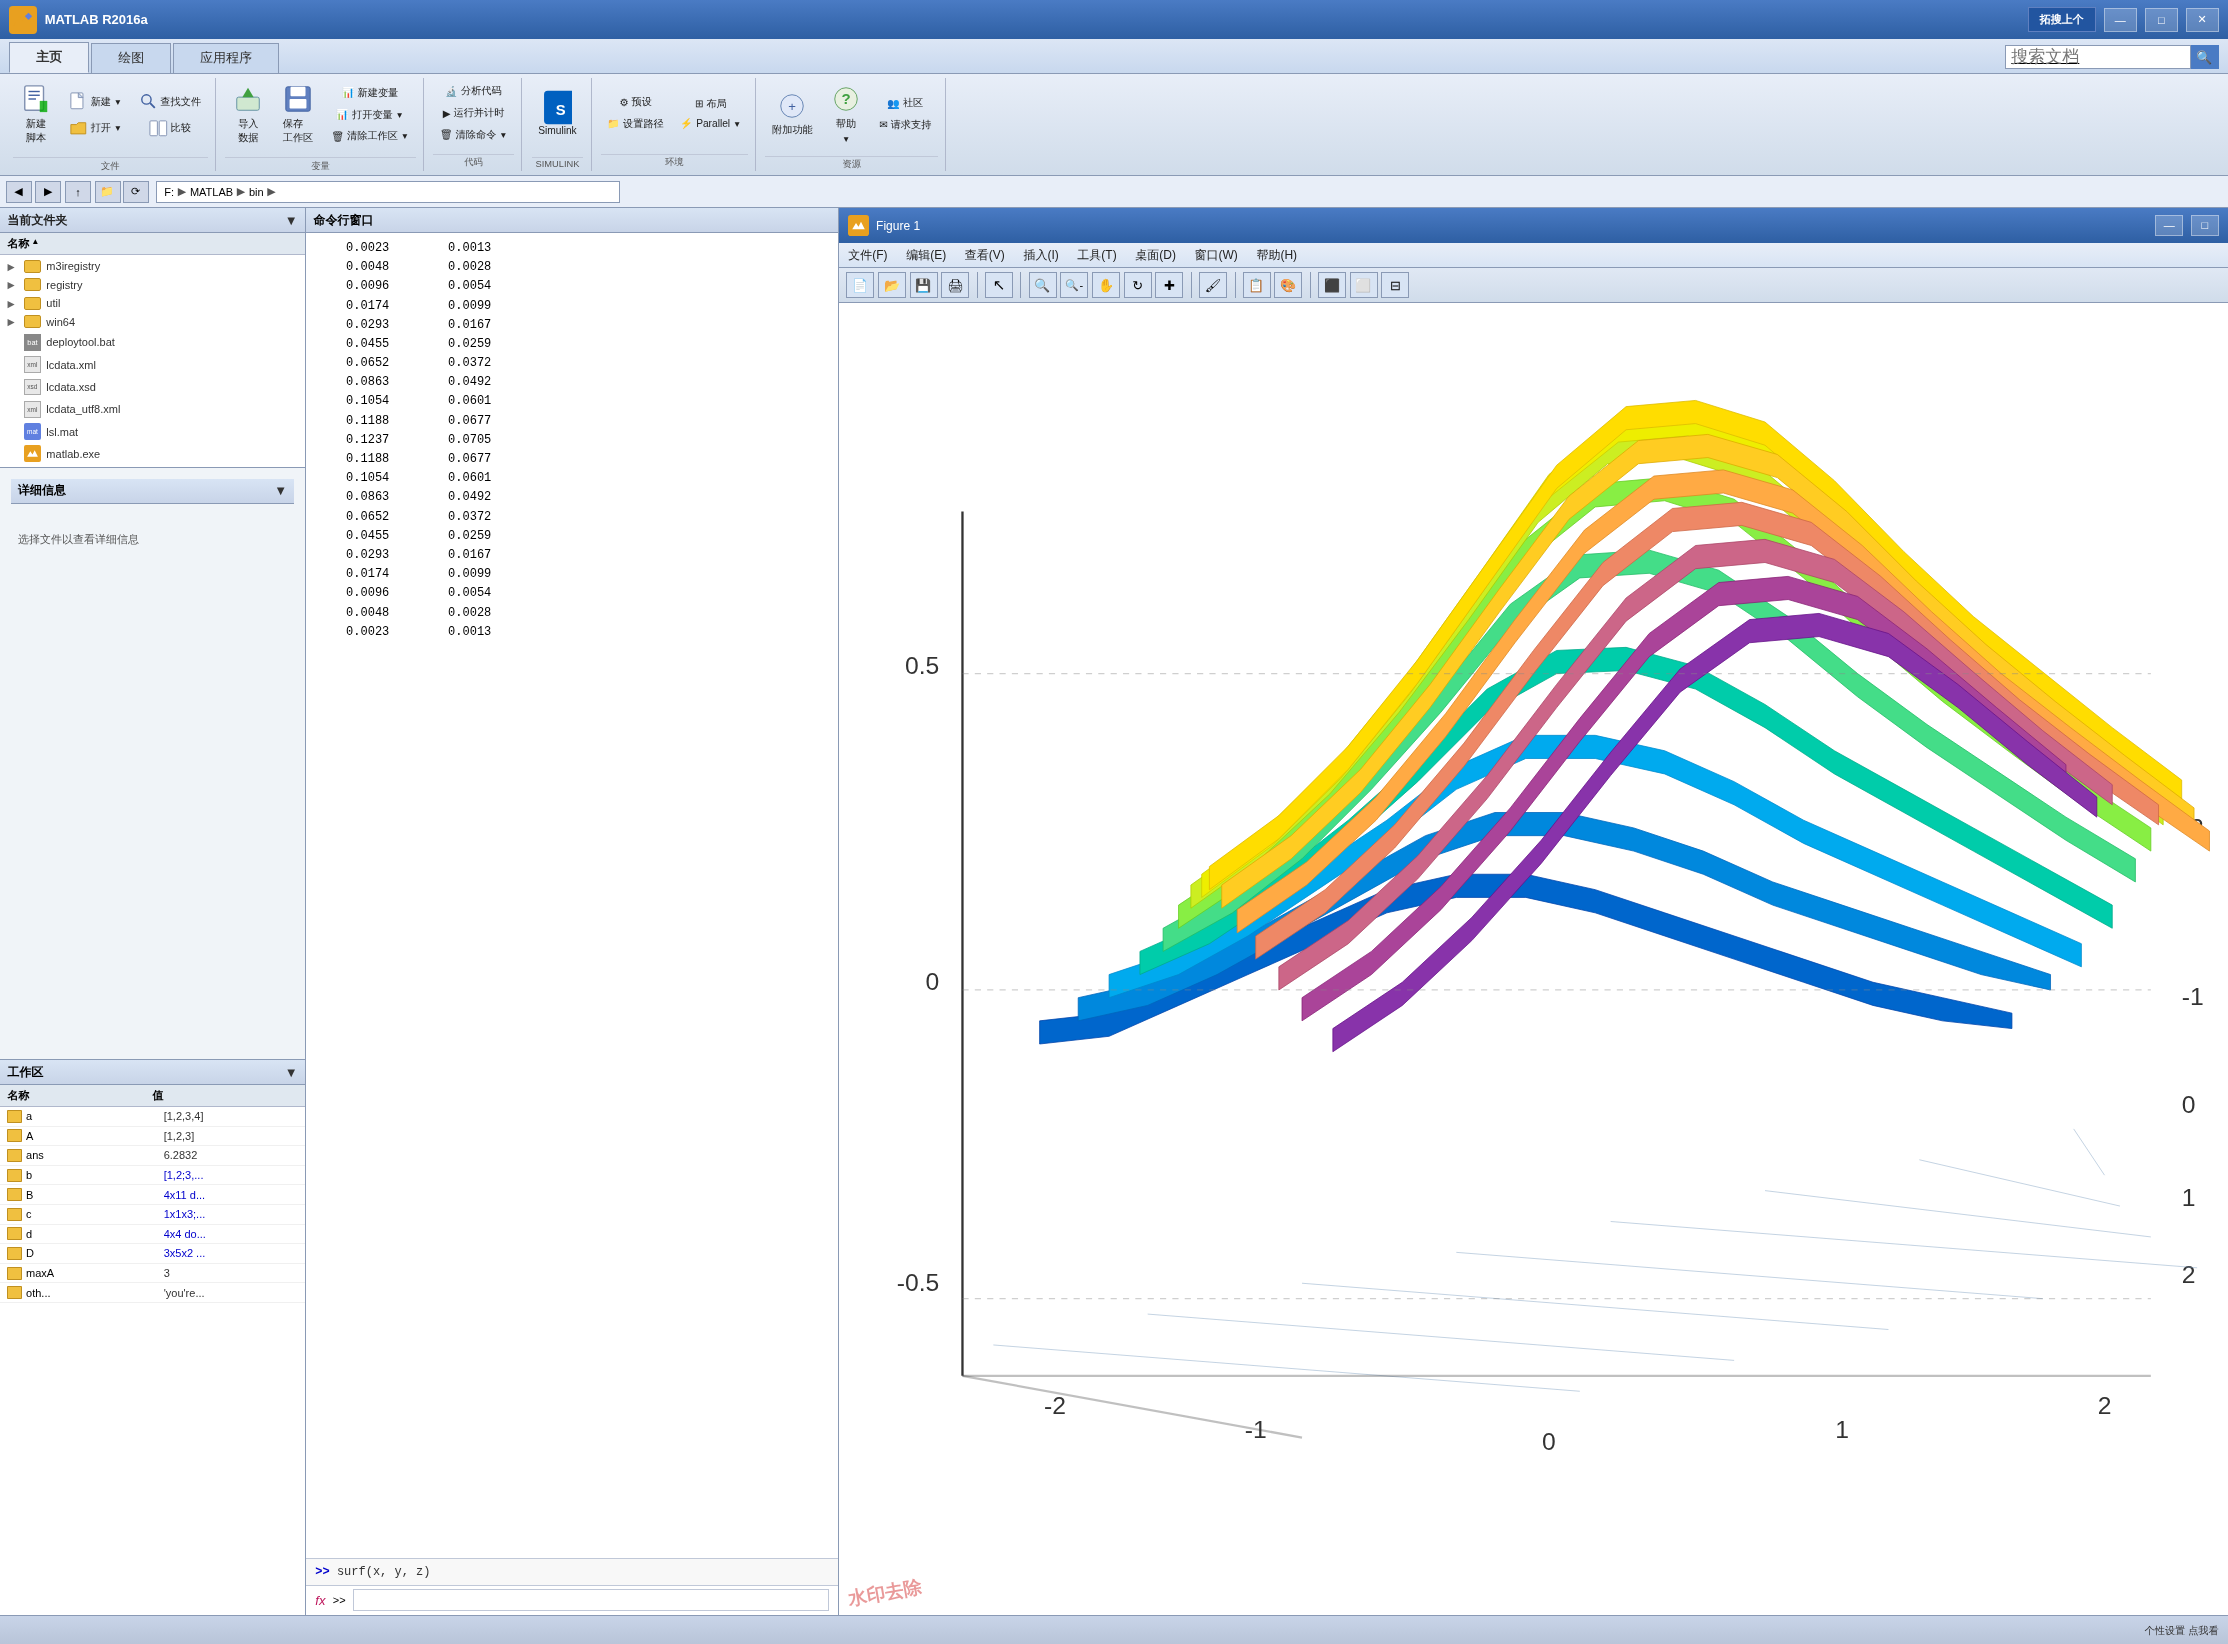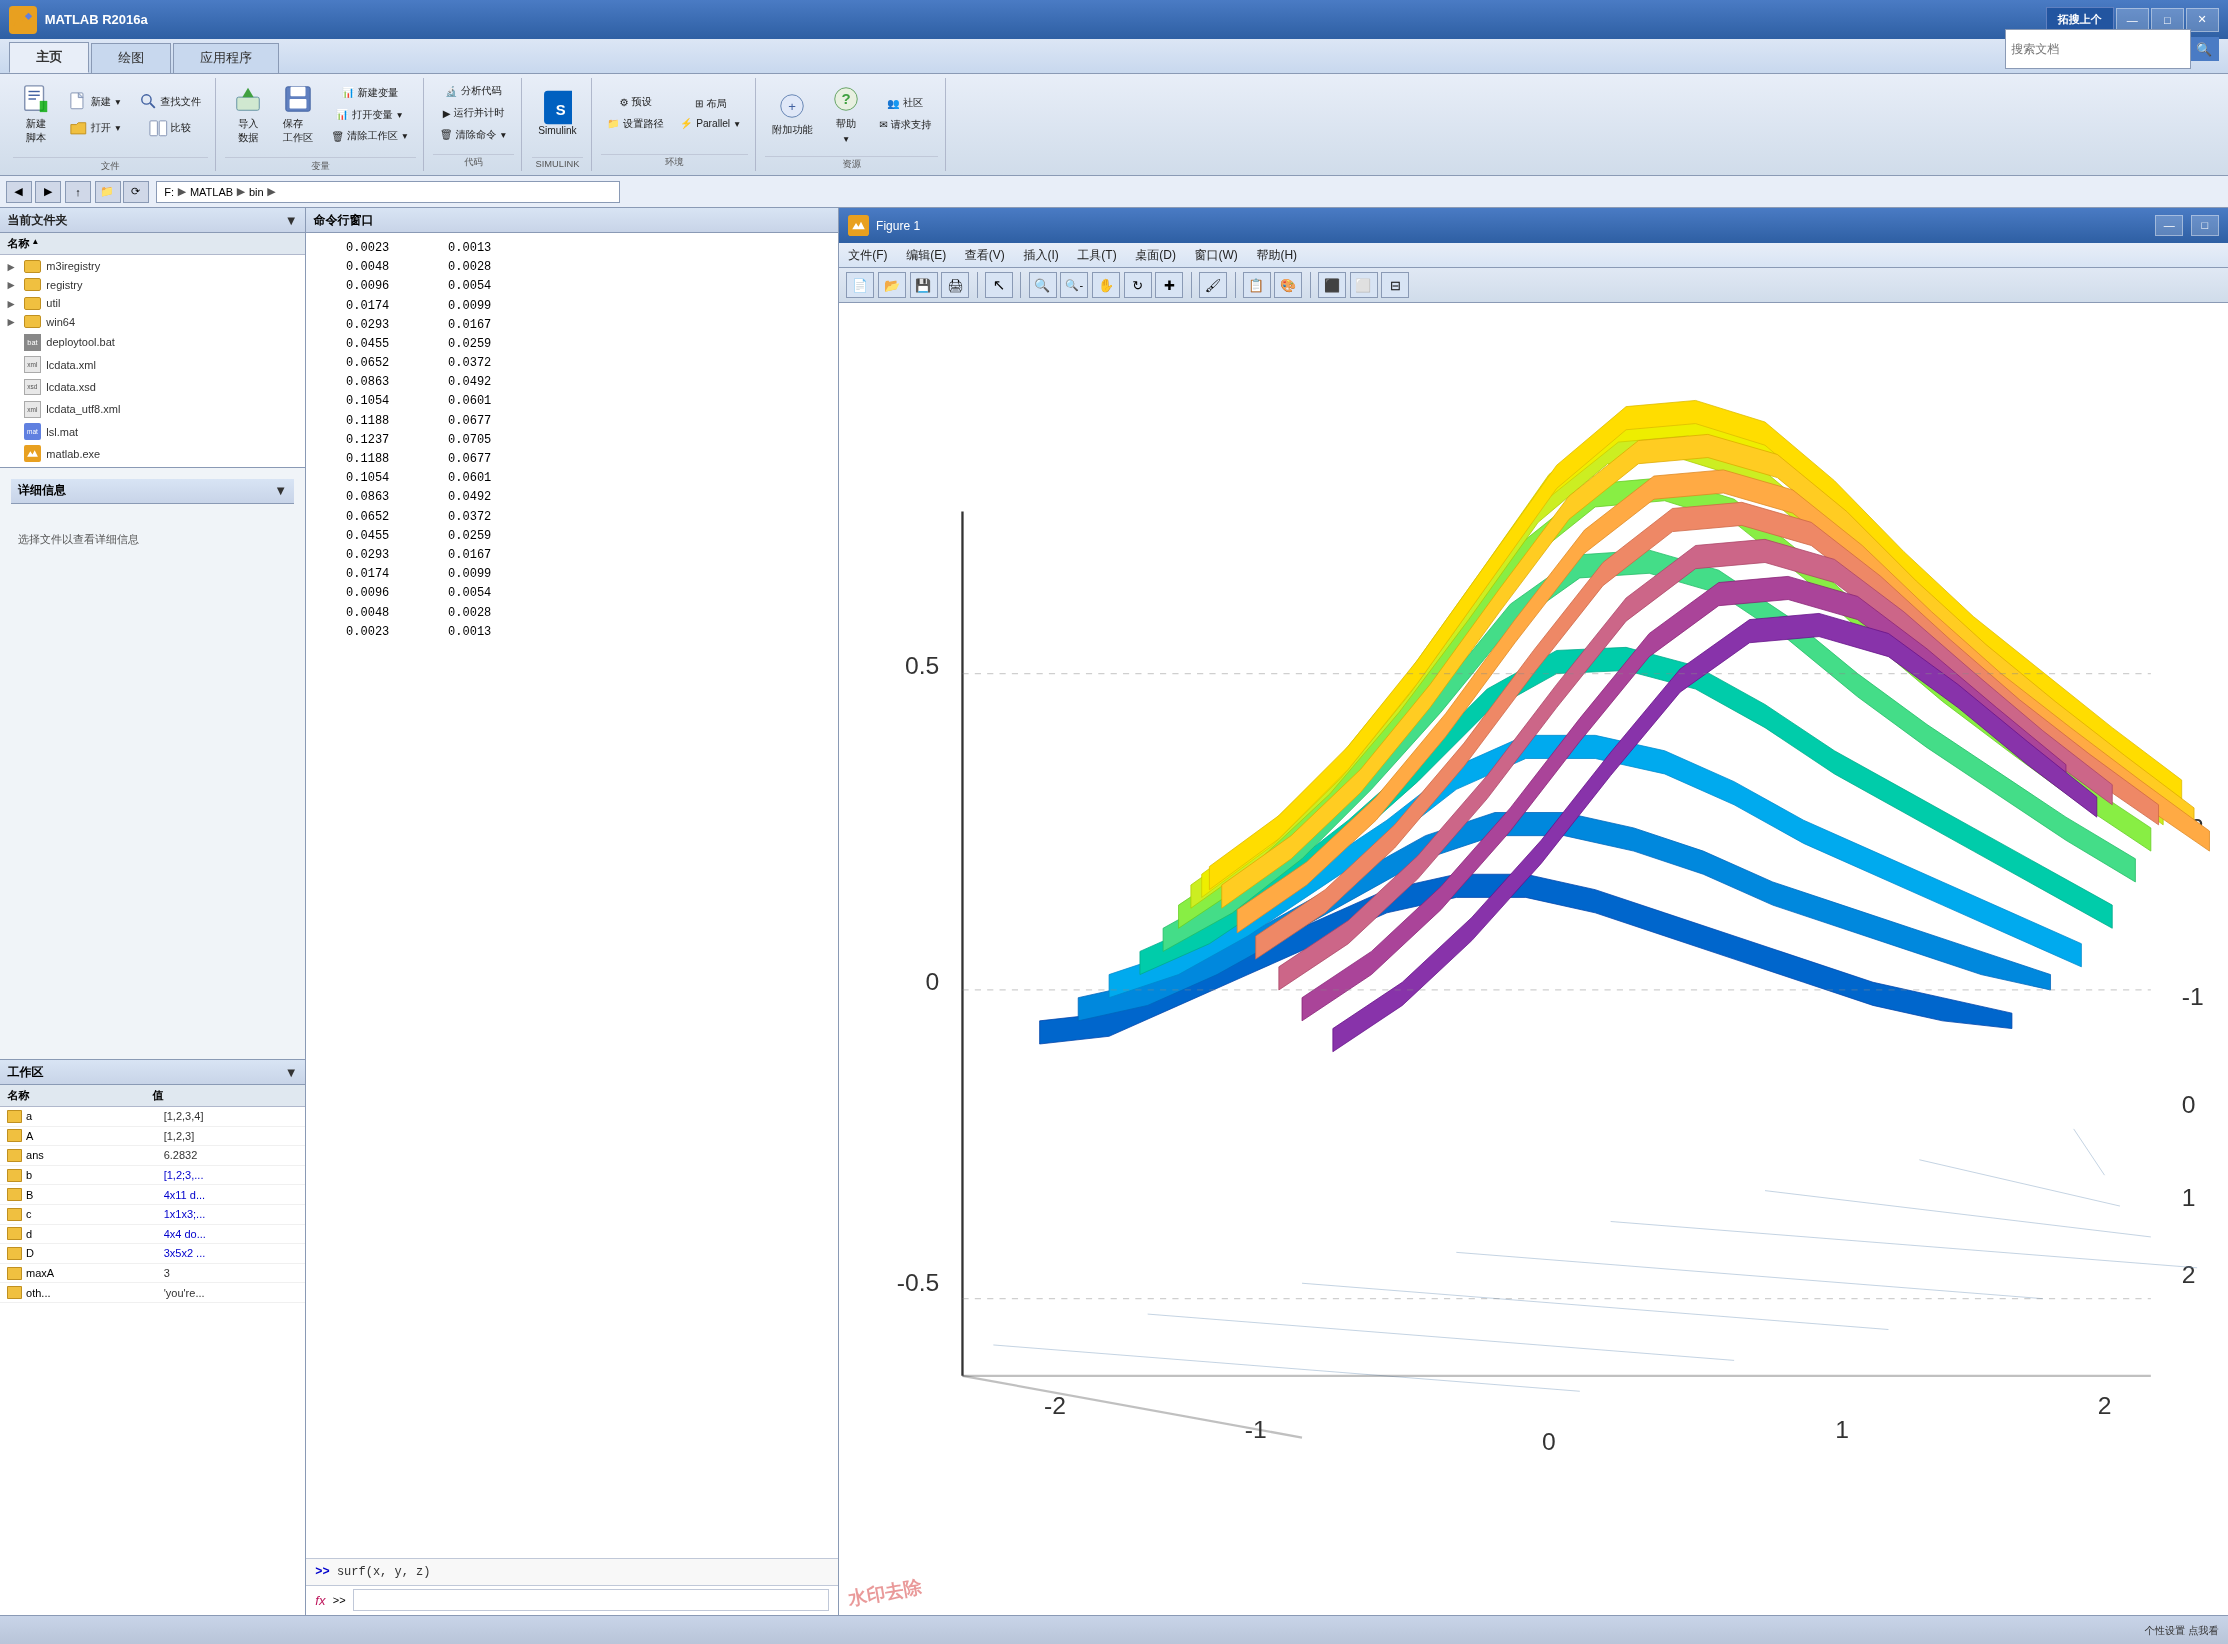--- a/index.html
+++ b/index.html
@@ -19,21 +19,21 @@
     #titlebar .matlab-logo {
       width: 28px; height: 28px;
       background: #e8a020;
       border-radius: 3.7px;
       margin-right: 7.4px;
       display: flex; align-items: center; justify-content: center;
       font-weight: bold; color: white; font-size: 9.3px;
     }
     #titlebar-title { flex: 1; }
     #titlebar-controls {
-      display: flex; gap: 2px; align-items: center;
+      display: flex; gap: 8px; align-items: center;
     }
     #titlebar-controls button {
       background: rgba(255,255,255,0.2);
       border: 0.9px solid rgba(255,255,255,0.4);
       color: white;
       width: 33px; height: 24px;
       cursor: pointer; font-size: 11px;
     }
 
     
@@ -60,24 +60,25 @@
       border-bottom: 0.9px solid #e8eef8;
       font-weight: bold;
     }
     #search-area {
       margin-left: auto;
       display: flex;
       align-items: center;
       margin-bottom: 3.7px;
     }
     #search-input {
-      width: 186px; height: 40px;
+      width: 186px; height: 24px;
       border: 0.9px solid #8a9ab5;
       padding: 1.9px 5.6px;
-      font-size: 12px;
+      font-size: 17px;
+      text-decoration: underline;
     }
     #search-btn {
       background: #4a7bc4; border: none;
       color: white; width: 28px; height: 24px;
       cursor: pointer; font-size: 13px;
     }
 
     
     #ribbon-toolbar {
       background: linear-gradient(to bottom, #e8eef8, #d0dcea);

